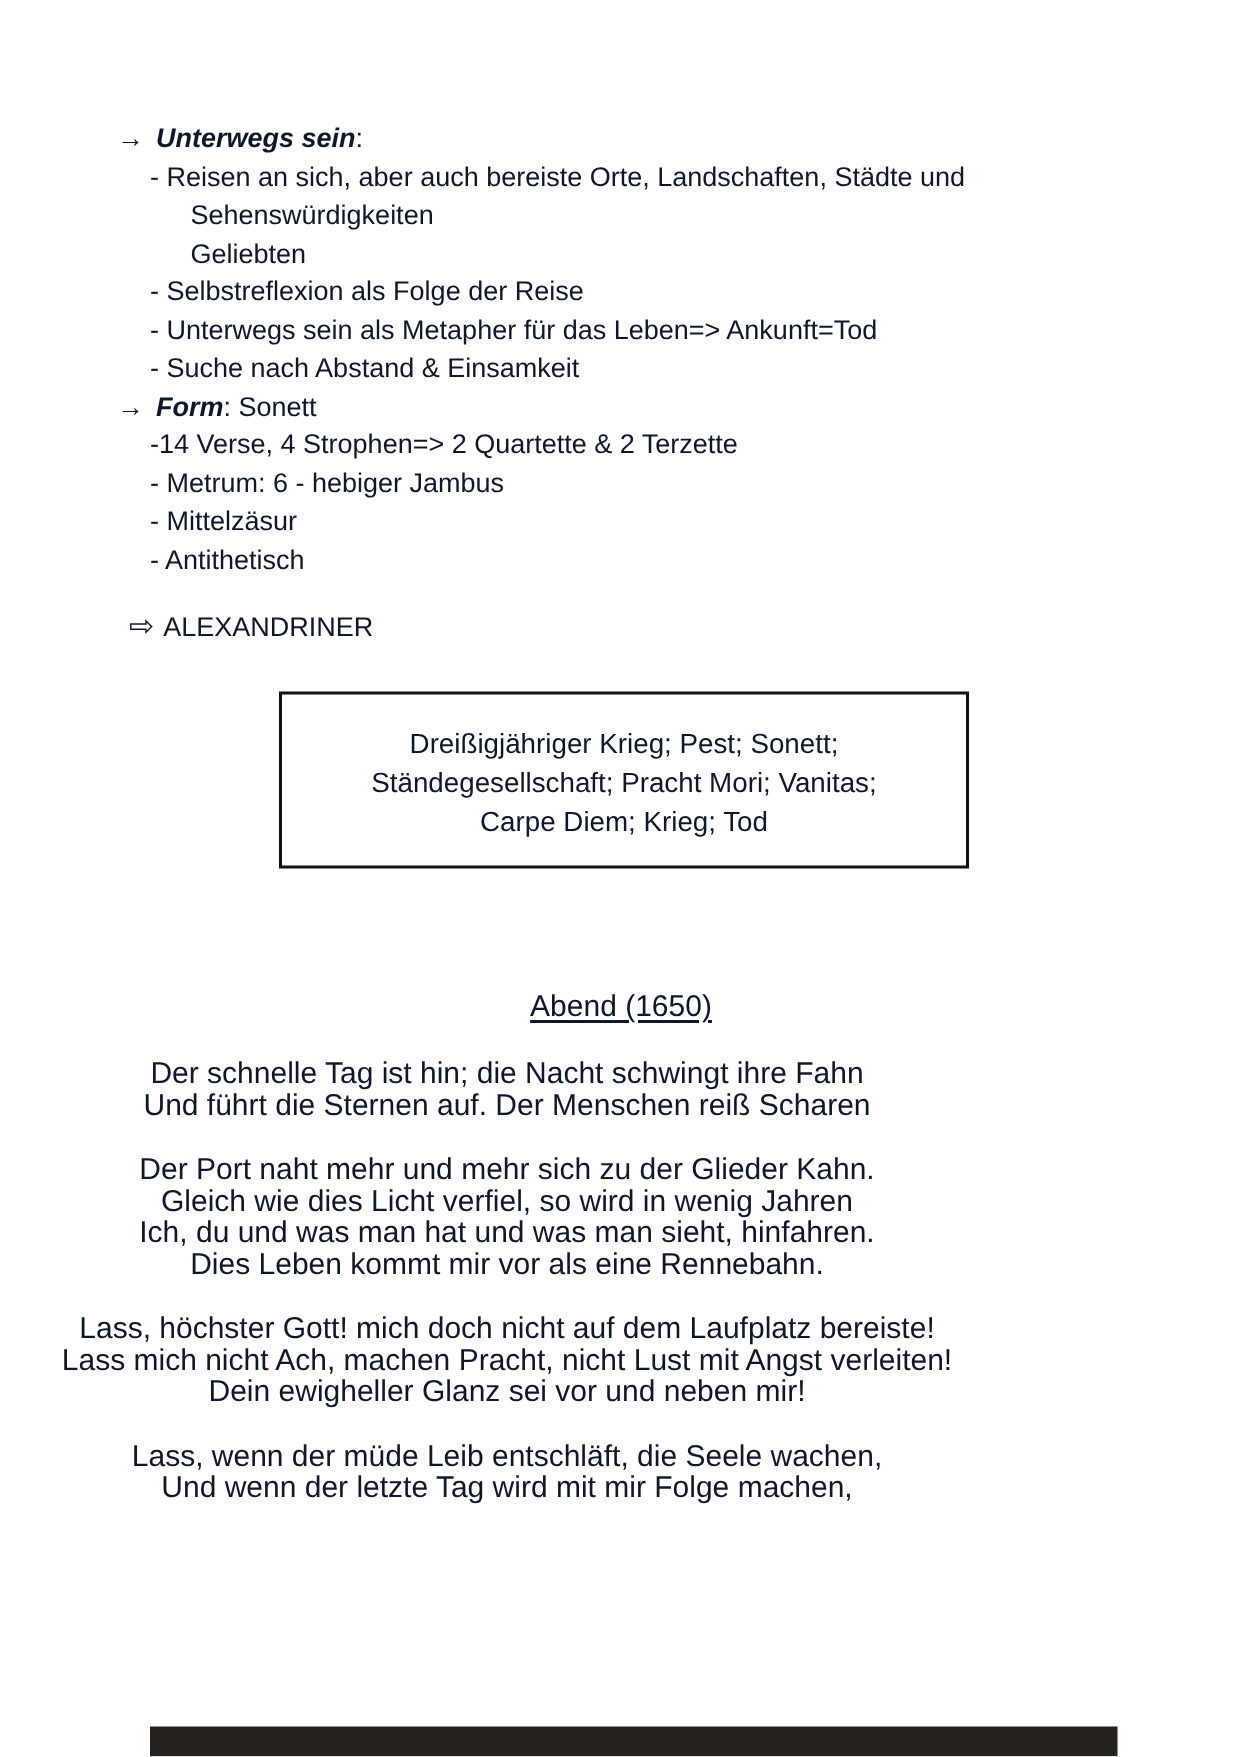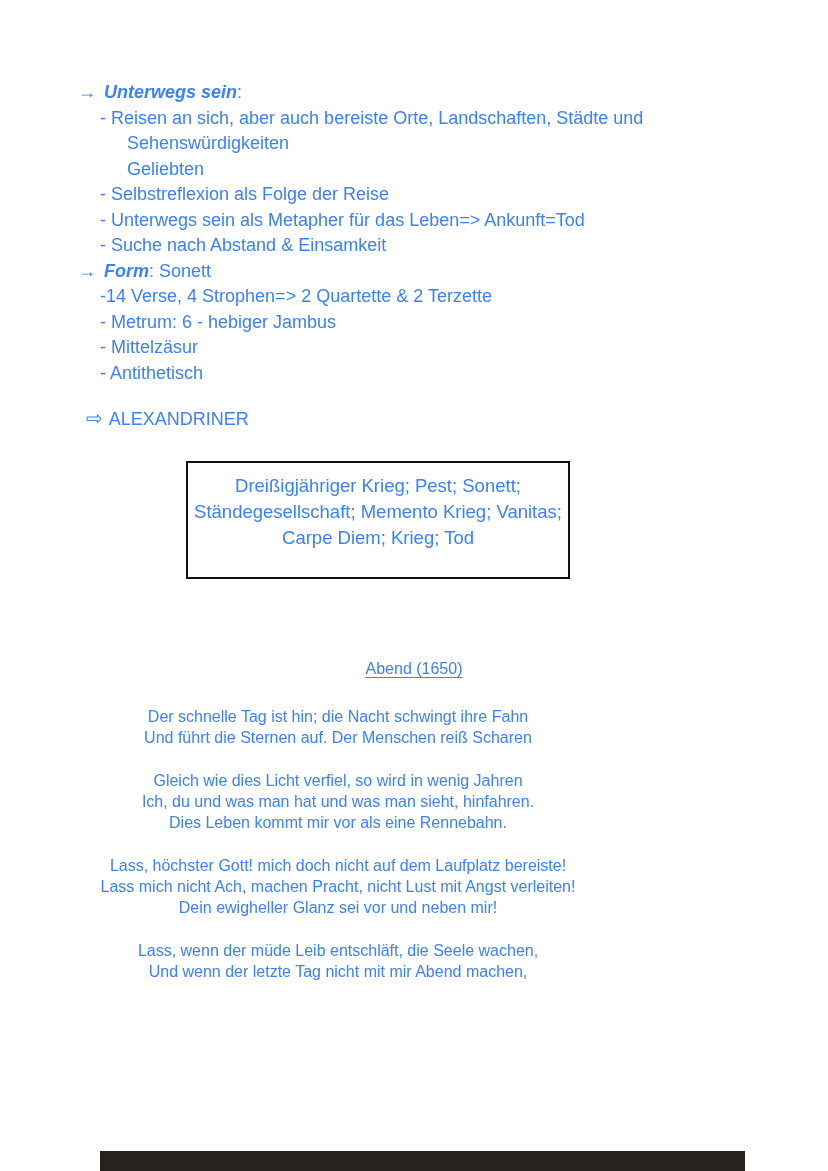--- a/index.html
+++ b/index.html
@@ -7,21 +7,21 @@
     padding: 0;
     background: #ffffff;
   }
   .page {
     position: relative;
     width: 828px;
     height: 1171px;
     background: #ffffff;
     overflow: hidden;
     font-family: "Liberation Sans", sans-serif;
-    color: #3b82f6;
+    color: #0f172a;
   }
 
   
   .notes {
     position: absolute;
     top: 80px;
     left: 78px;
     width: 660px;
     font-size: 18px;
     line-height: 25.5px;
@@ -46,48 +46,48 @@
   .note-conclusion .darrow-glyph {
     font-size: 20px;
     margin-right: 6px;
   }
 
   
   .keywords-box {
     position: absolute;
     top: 461px;
     left: 186px;
-    width: 384px;
+    width: 460px;
     height: 118px;
     border: 2.5px solid #121212;
     box-sizing: border-box;
     text-align: center;
     font-size: 18.5px;
     line-height: 26px;
-    padding-top: 10px;
+    padding-top: 20px;
   }
 
   
   .poem-title {
     position: absolute;
     top: 660px;
     left: 0;
     width: 828px;
     text-align: center;
-    font-size: 16px;
+    font-size: 20px;
     text-decoration: underline;
     text-underline-offset: 3px;
   }
   .poem {
     position: absolute;
     top: 706px;
     left: 0;
     width: 676px;
     text-align: center;
-    font-size: 16px;
+    font-size: 20px;
     line-height: 21px;
   }
   .stanza { margin-bottom: 22px; }
 
   
   .bottom-strip {
     position: absolute;
     left: 100px;
     top: 1151px;
     width: 645px;
@@ -129,42 +129,43 @@
         <div class="first-line">- Mittelzäsur</div>
       </div>
       <div class="note-sub">
         <div class="first-line">- Antithetisch</div>
       </div>
       <div class="note-conclusion"><span class="darrow-glyph">⇨</span><span class="conclusion-text">ALEXANDRINER</span></div>
     </div>
 
   <div class="keywords-box">
       <div class="box-line">Dreißigjähriger Krieg; Pest; Sonett;</div>
-      <div class="box-line">Ständegesellschaft; Memento Krieg; Vanitas;</div>
+      <div class="box-line">Ständegesellschaft; Pracht Mori; Vanitas;</div>
       <div class="box-line">Carpe Diem; Krieg; Tod</div>
     </div>
 
   <div class="poem-title">Abend (1650)</div>
 
   <div class="poem">
       <div class="stanza">
         <div class="poem-line">Der schnelle Tag ist hin; die Nacht schwingt ihre Fahn</div>
         <div class="poem-line">Und führt die Sternen auf. Der Menschen reiß Scharen</div>
       </div>
       <div class="stanza">
+        <div class="poem-line">Der Port naht mehr und mehr sich zu der Glieder Kahn.</div>
         <div class="poem-line">Gleich wie dies Licht verfiel, so wird in wenig Jahren</div>
         <div class="poem-line">Ich, du und was man hat und was man sieht, hinfahren.</div>
         <div class="poem-line">Dies Leben kommt mir vor als eine Rennebahn.</div>
       </div>
       <div class="stanza">
         <div class="poem-line">Lass, höchster Gott! mich doch nicht auf dem Laufplatz bereiste!</div>
         <div class="poem-line">Lass mich nicht Ach, machen Pracht, nicht Lust mit Angst verleiten!</div>
         <div class="poem-line">Dein ewigheller Glanz sei vor und neben mir!</div>
       </div>
       <div class="stanza">
         <div class="poem-line">Lass, wenn der müde Leib entschläft, die Seele wachen,</div>
-        <div class="poem-line">Und wenn der letzte Tag nicht mit mir Abend machen,</div>
+        <div class="poem-line">Und wenn der letzte Tag wird mit mir Folge machen,</div>
       </div>
     </div>
 
   <div class="bottom-strip"></div>
 
 </div>
 
 </body></html>

